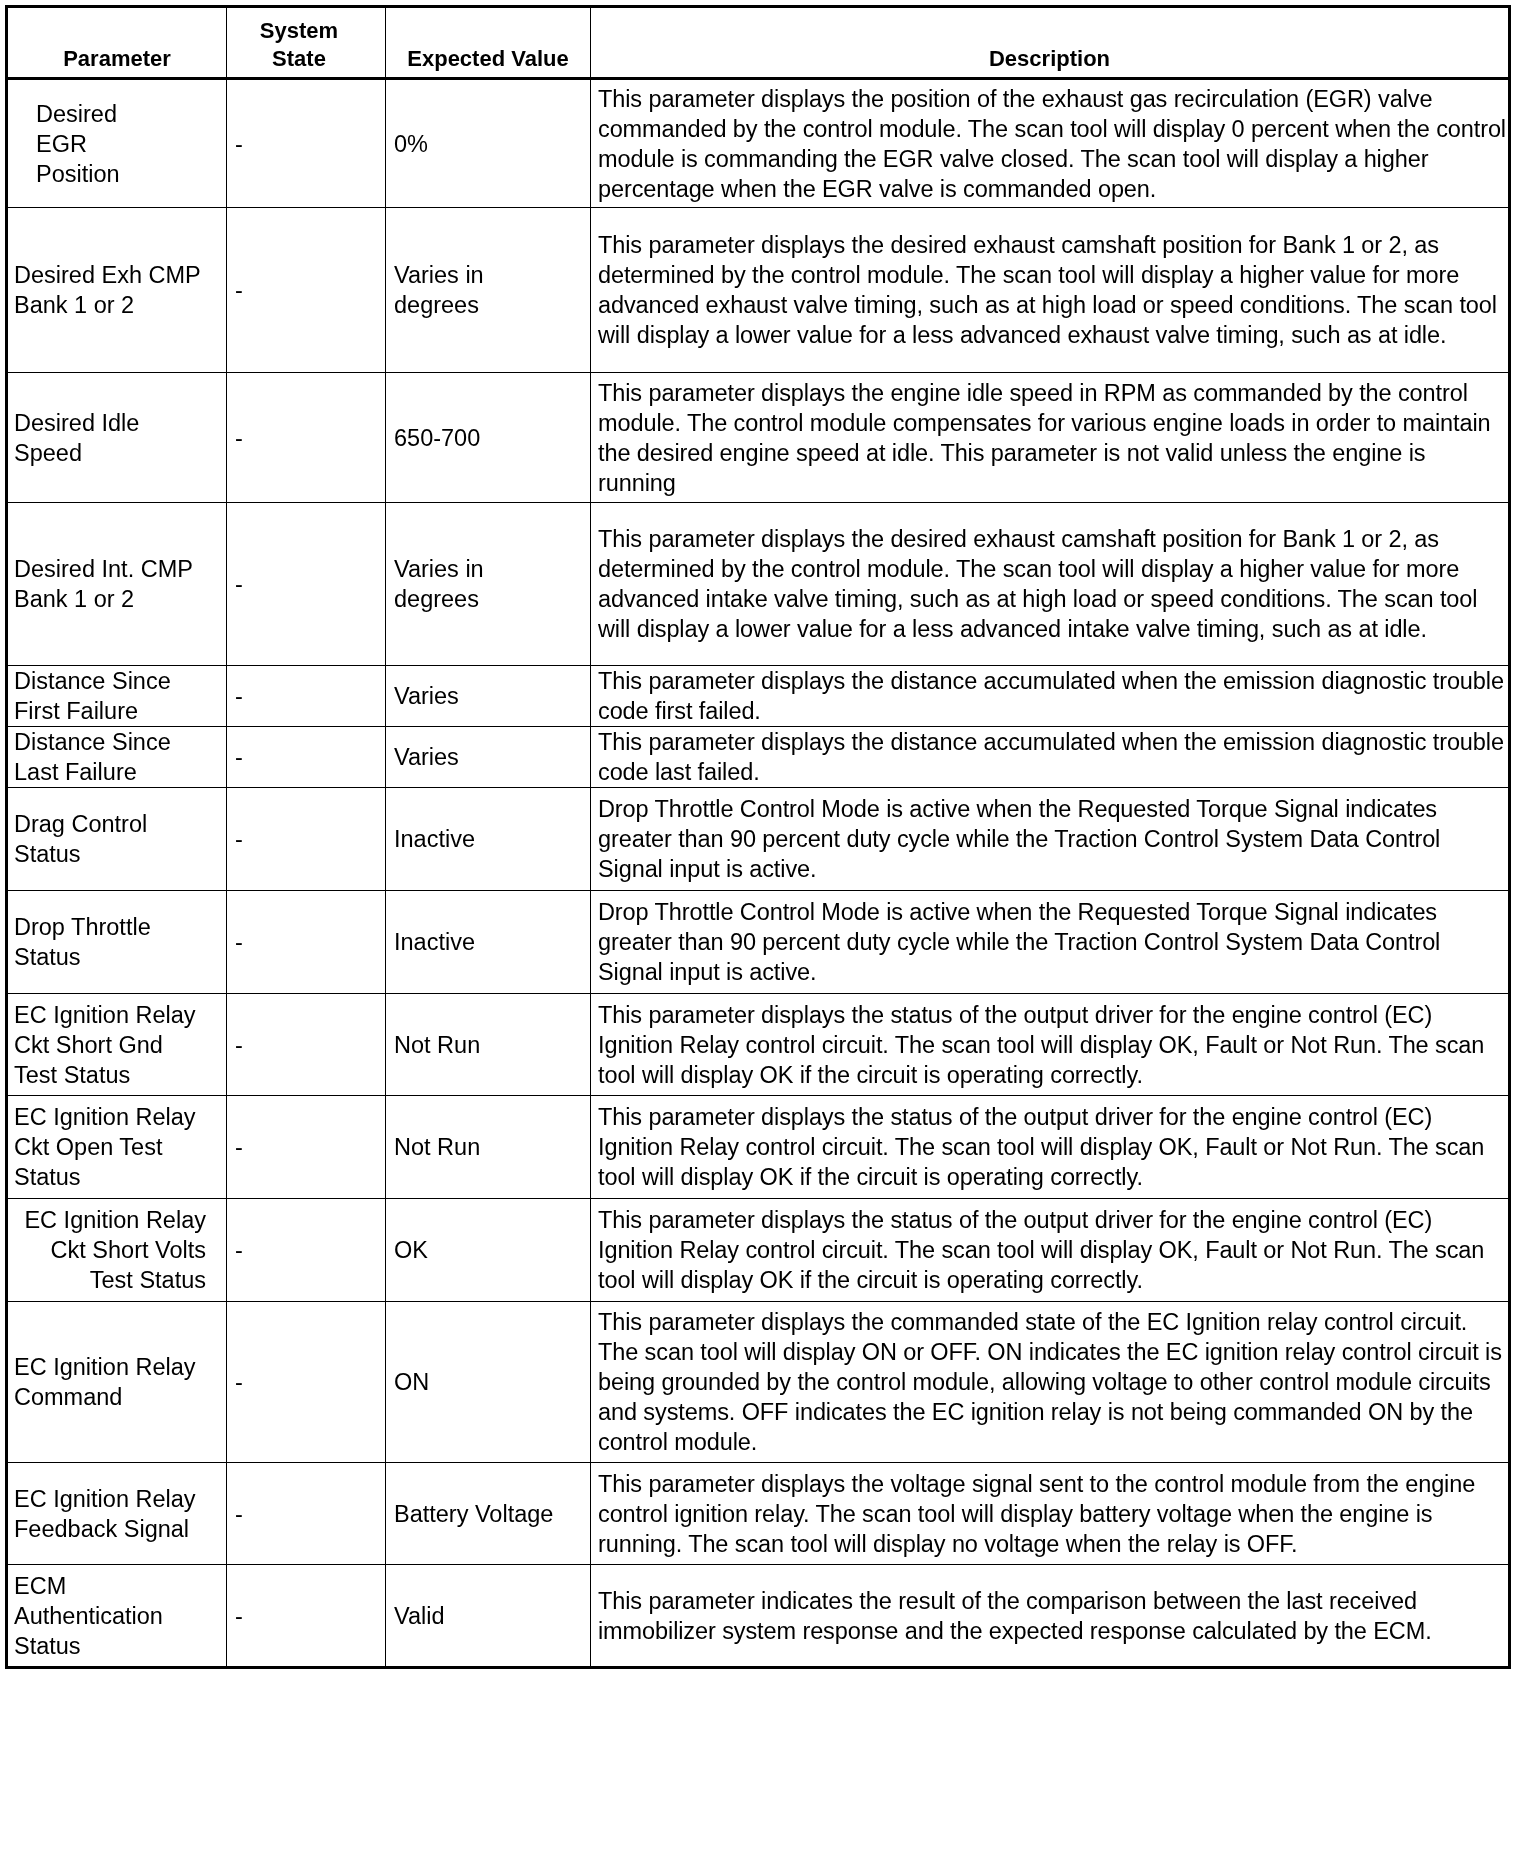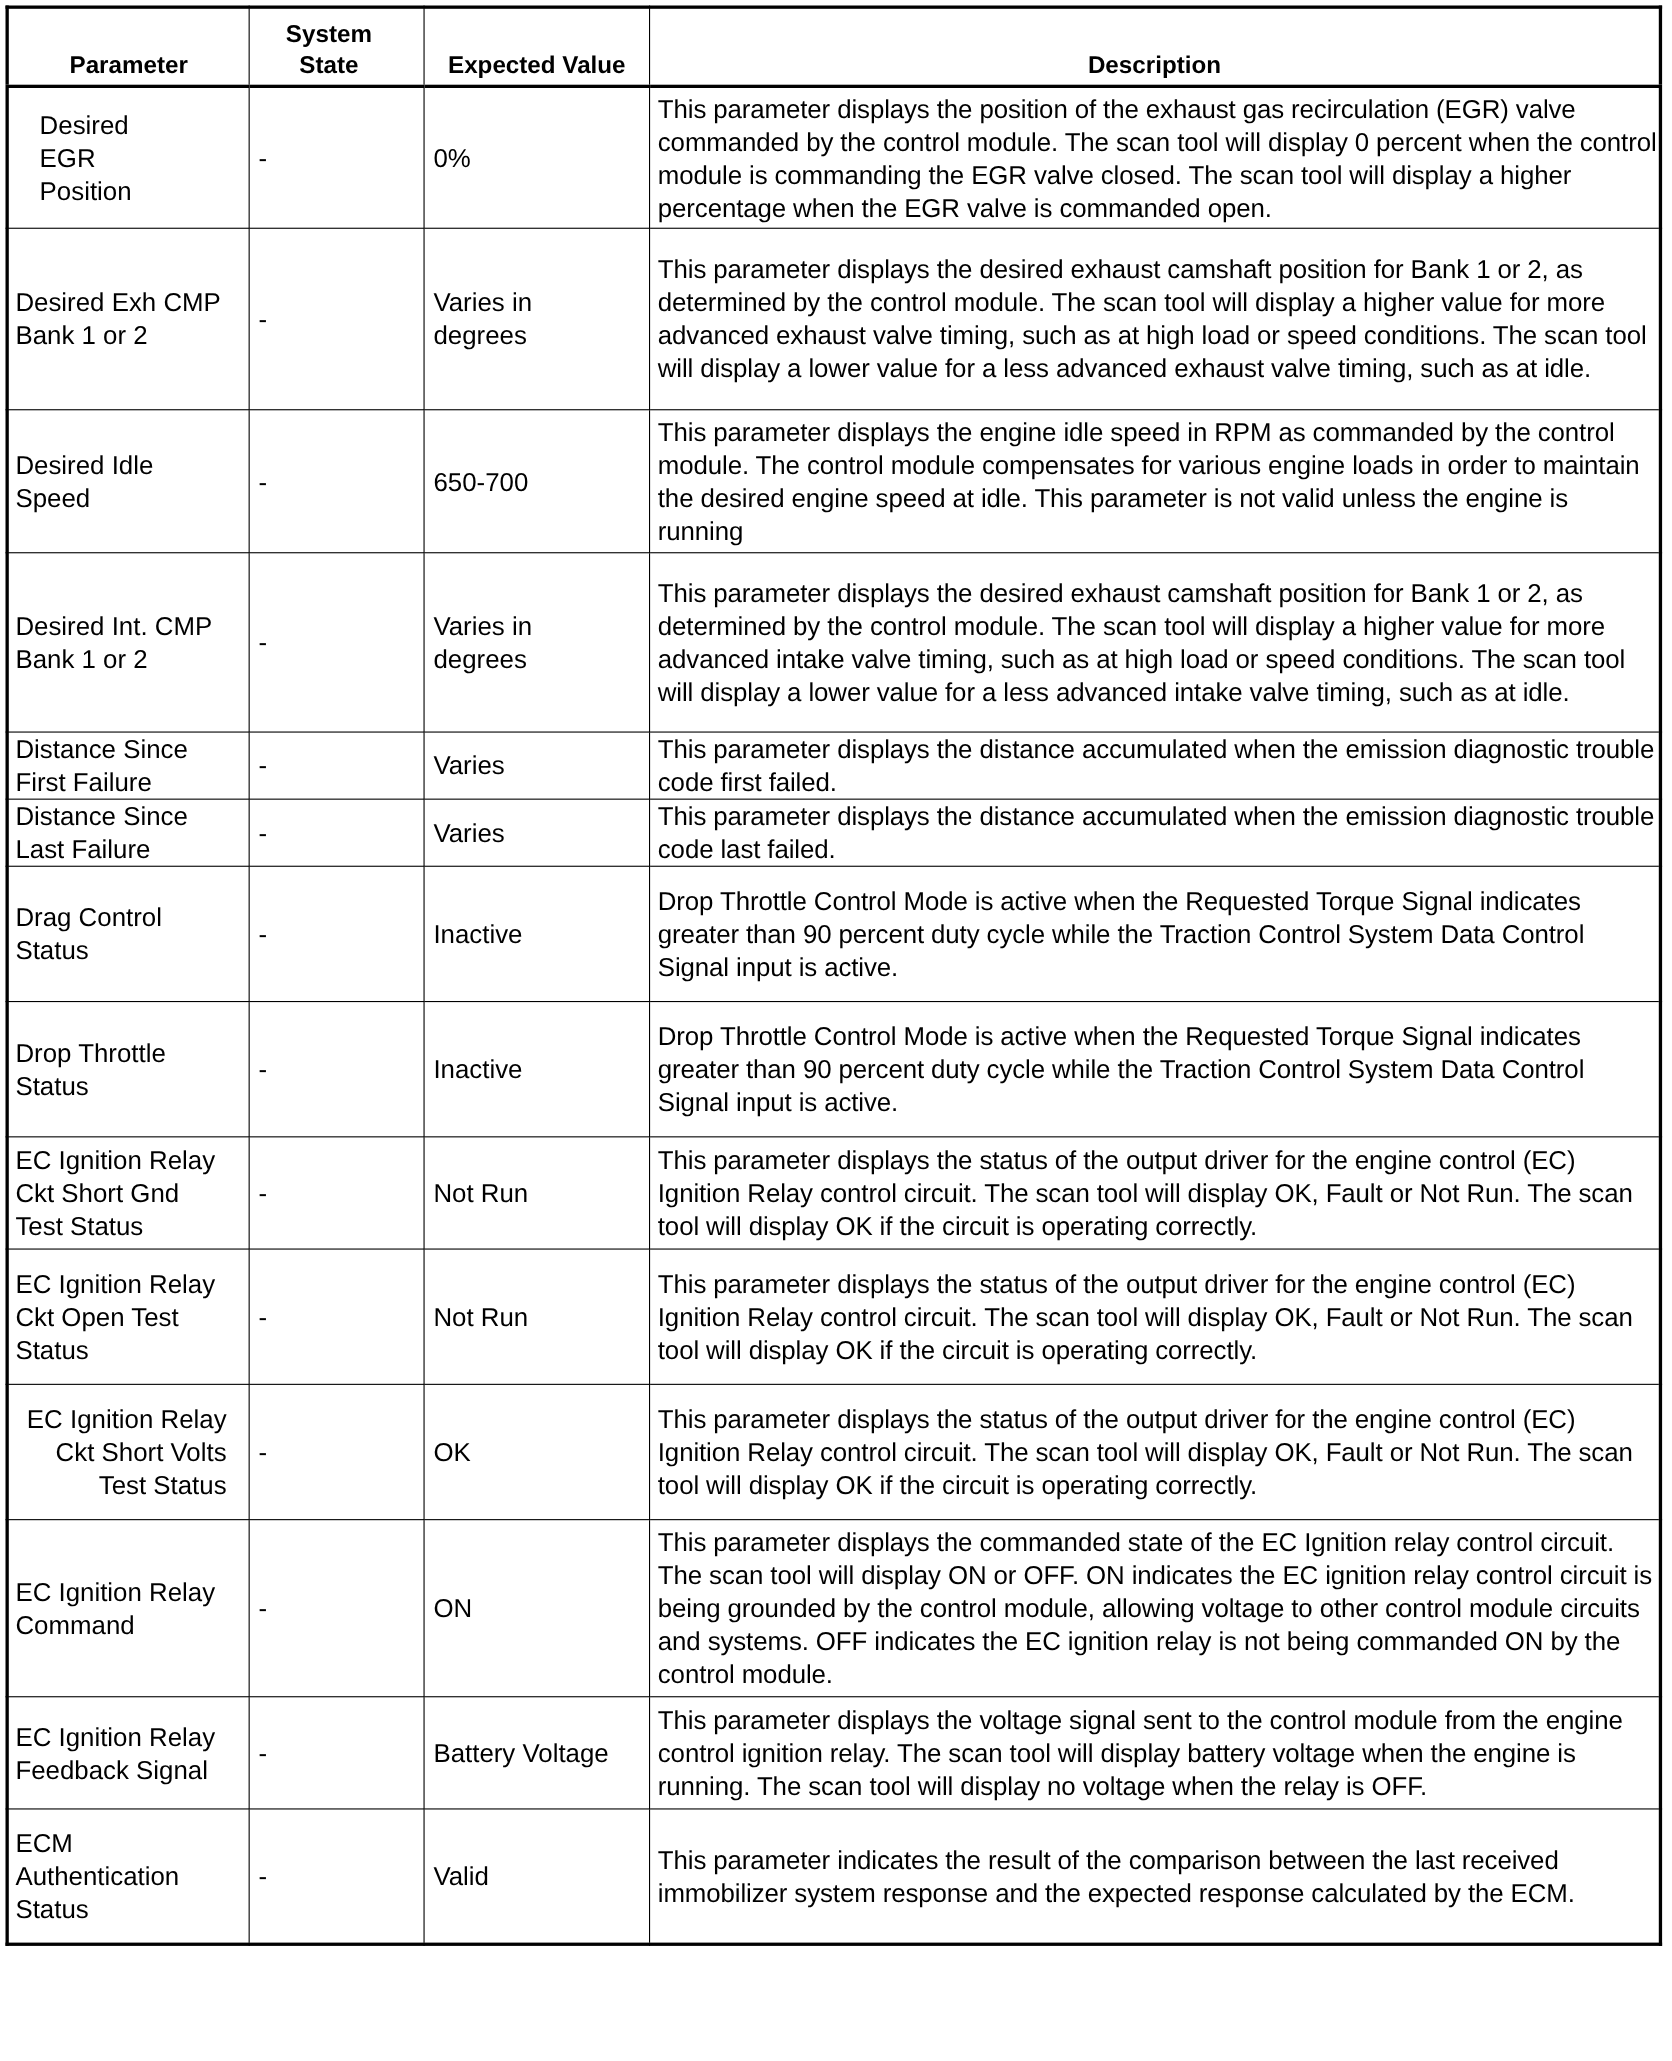--- a/index.html
+++ b/index.html
@@ -52,21 +52,21 @@
     thead tr { height: 72px; }
     td.desc { padding-left: 7px; padding-right: 2px; letter-spacing: -0.1px; }
     td.state { padding-left: 8px; }
     td.expected { padding-left: 8px; }
     tbody tr.rh-a { height: 129px; }
     tbody tr.rh-b { height: 165px; }
     tbody tr.rh-c { height: 130px; }
     tbody tr.rh-d { height: 163px; }
     tbody tr.rh-e { height: 101px; }
     tbody tr.rh-f { height: 52px; }
-    tbody tr.rh-g { height: 123px; margin-left: 14px; }
+    tbody tr.rh-g { height: 103px; margin-left: 14px; }
     tbody tr.rh-h { height: 161px; }
     tbody tr.rh-i { height: 102px; }
   </style>
 </head>
 <body>
 
 <div class="table-wrap">
   <table>
     <colgroup>
       <col class="c1">

